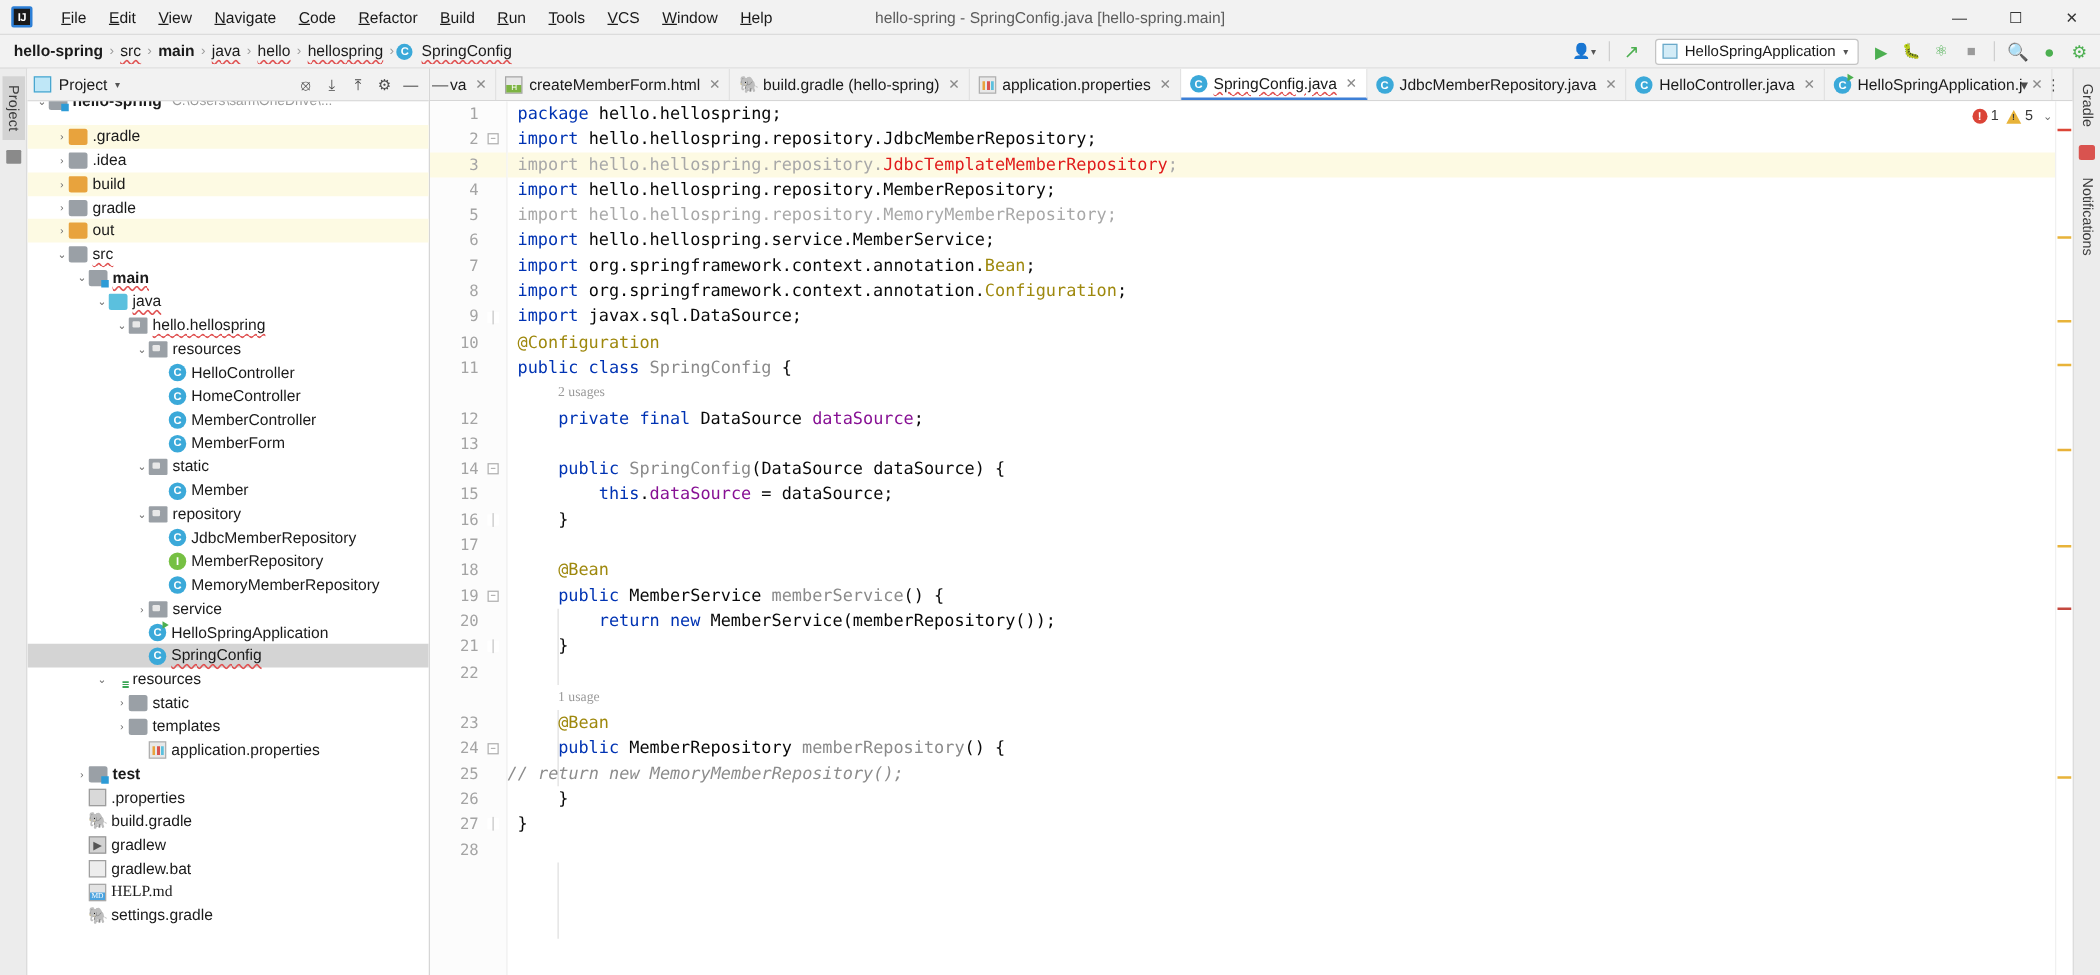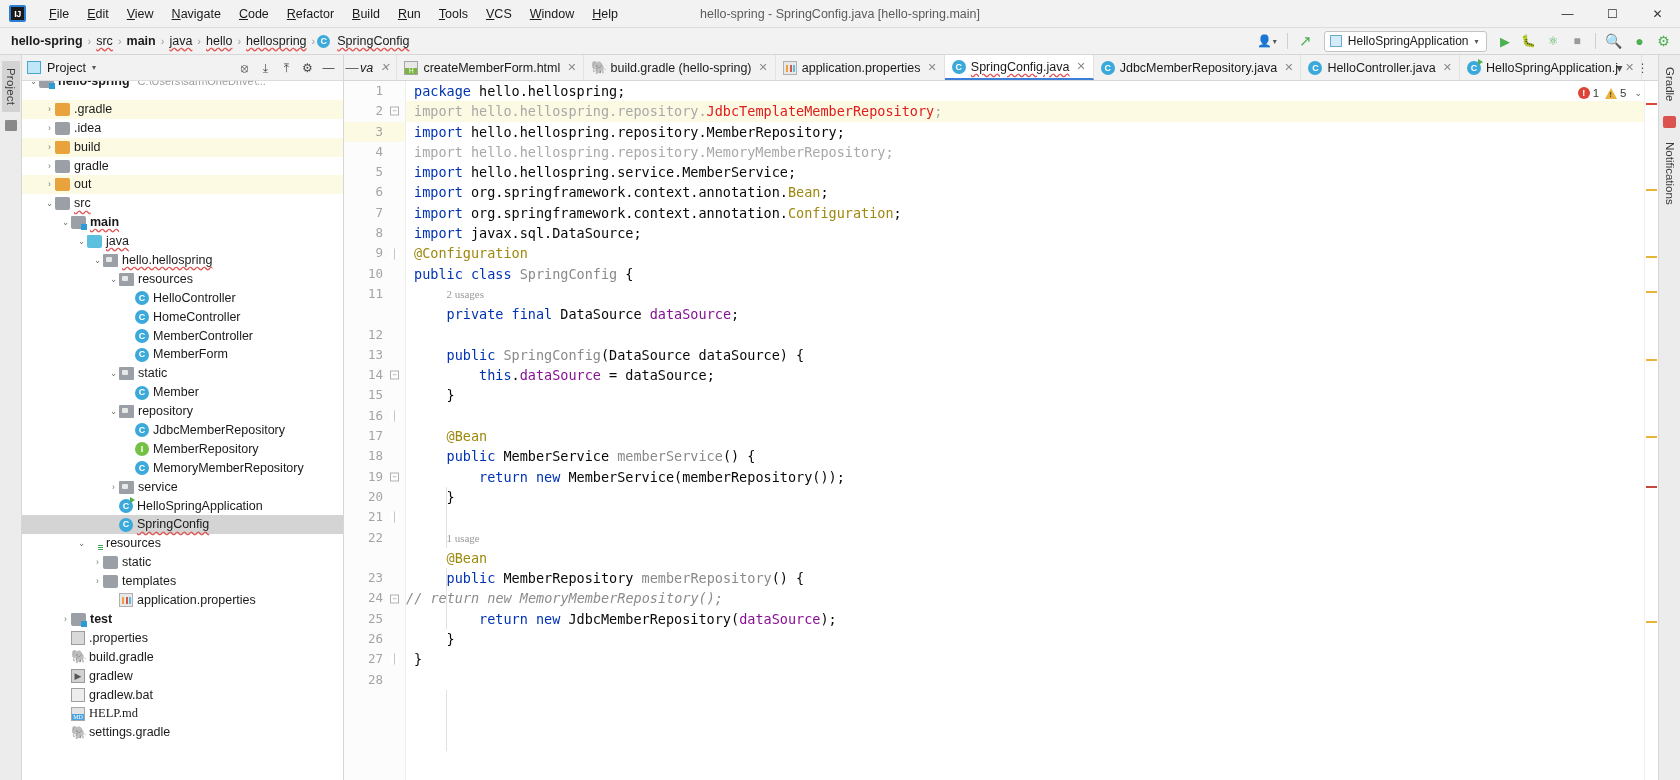--- a/index.html
+++ b/index.html
@@ -168,21 +168,21 @@
   .tabs-lead {
     width: 16px; display: flex; align-items: center; justify-content: center;
     color: #555; font-size: 13px; flex: 0 0 16px;
   }
   .tab {
     display: flex; align-items: center; gap: 5px; padding: 0 7px;
     font-size: 12.5px; color: #1a1a1a; white-space: nowrap; border-right: 1px solid #e2e2e2;
     position: relative;
   }
   .tab.active { background: #fff; border-bottom: 2px solid #3d7fd6; }
-  .tab.partial { padding-left: 0; font-style: italic; }
+  .tab.partial { padding-left: 0; }
   .tab-close { color: #8a8a8a; font-size: 11px; margin-left: 2px; }
   .tab-icon { width: 14px; height: 14px; flex: 0 0 14px; position: relative; }
   .ti-html { background: #e8e8e8; border: 1px solid #a6a6a6; }
   .ti-html::after {
     content:'H'; position:absolute; left:0; bottom:0; right:0; font-size:6.5px;
     background:#7cb342; color:#fff; text-align:center; line-height:6px;
   }
   .ti-gradle { color:#8a8a8a; font-size: 13px; line-height: 14px; text-align:center; }
   .tab-label.squig { text-decoration: underline wavy #e05252; text-underline-offset: 2px; }
   .tabs-right { margin-left: auto; display: flex; align-items: center; gap: 4px; padding-right: 6px; flex: 0 0 auto; }
@@ -634,20 +634,21 @@
               <div class="gline">25</div>
               <div class="gline">26</div>
               <div class="gline">27<span class="fold line-only"></span></div>
               <div class="gline">28</div>
             </div>
           <div class="codecol" id="codecol">
             <div class="vline" style="left:40px;top:406px;height:61px;"></div>
             <div class="vline" style="left:40px;top:487px;height:61px;"></div>
             <div class="vline" style="left:40px;top:609px;height:61px;"></div>
           <div class="line"><span class="kw">package</span><span class="plain"> hello.hellospring;</span></div>
+              <div class="line"><span class="kw">import</span><span class="plain"> hello.hellospring.repository.JdbcMemberRepository;</span></div>
               <div class="line hl"><span class="dim">import hello.hellospring.repository.</span><span class="err">JdbcTemplateMemberRepository</span><span class="dim">;</span></div>
               <div class="line"><span class="kw">import</span><span class="plain"> hello.hellospring.repository.MemberRepository;</span></div>
               <div class="line"><span class="dim">import hello.hellospring.repository.MemoryMemberRepository;</span></div>
               <div class="line"><span class="kw">import</span><span class="plain"> hello.hellospring.service.MemberService;</span></div>
               <div class="line"><span class="kw">import</span><span class="plain"> org.springframework.context.annotation.</span><span class="anno">Bean</span><span class="plain">;</span></div>
               <div class="line"><span class="kw">import</span><span class="plain"> org.springframework.context.annotation.</span><span class="anno">Configuration</span><span class="plain">;</span></div>
               <div class="line"><span class="kw">import</span><span class="plain"> javax.sql.DataSource;</span></div>
               <div class="line"><span class="anno">@Configuration</span></div>
               <div class="line"><span class="kw">public class</span><span class="plain"> </span><span class="cls">SpringConfig</span><span class="plain"> {</span></div>
               <div class="inlay" style="padding-left: 40.4px;">2 usages</div>
@@ -659,21 +660,20 @@
               <div class="line"></div>
               <div class="line"><span class="plain">    </span><span class="anno">@Bean</span></div>
               <div class="line"><span class="plain">    </span><span class="kw">public</span><span class="plain"> MemberService </span><span class="mth">memberService</span><span class="plain">() {</span></div>
               <div class="line"><span class="plain">        </span><span class="kw">return new</span><span class="plain"> MemberService(memberRepository());</span></div>
               <div class="line"><span class="plain">    }</span></div>
               <div class="line"></div>
               <div class="inlay" style="padding-left: 40.4px;">1 usage</div>
               <div class="line"><span class="plain">    </span><span class="anno">@Bean</span></div>
               <div class="line"><span class="plain">    </span><span class="kw">public</span><span class="plain"> MemberRepository </span><span class="mth">memberRepository</span><span class="plain">() {</span></div>
               <div class="line" style="padding-left: 0px;"><span class="cmt">// return new MemoryMemberRepository();</span></div>
-              <div class="line"><span class="plain">        </span><span class="kw">return new</span><span class="plain"> JdbcMemberRepository(</span><span class="fld">dataSource</span><span class="plain">);</span></div>
               <div class="line"><span class="plain">    }</span></div>
               <div class="line"><span class="plain">}</span></div>
             </div>
         </div>
 
         <div class="inspection">
           <span class="badge-dot dot-err">!</span>
           <span class="insp-count">1</span>
           <span class="tri-warn"></span>
           <span class="insp-count">5</span>

